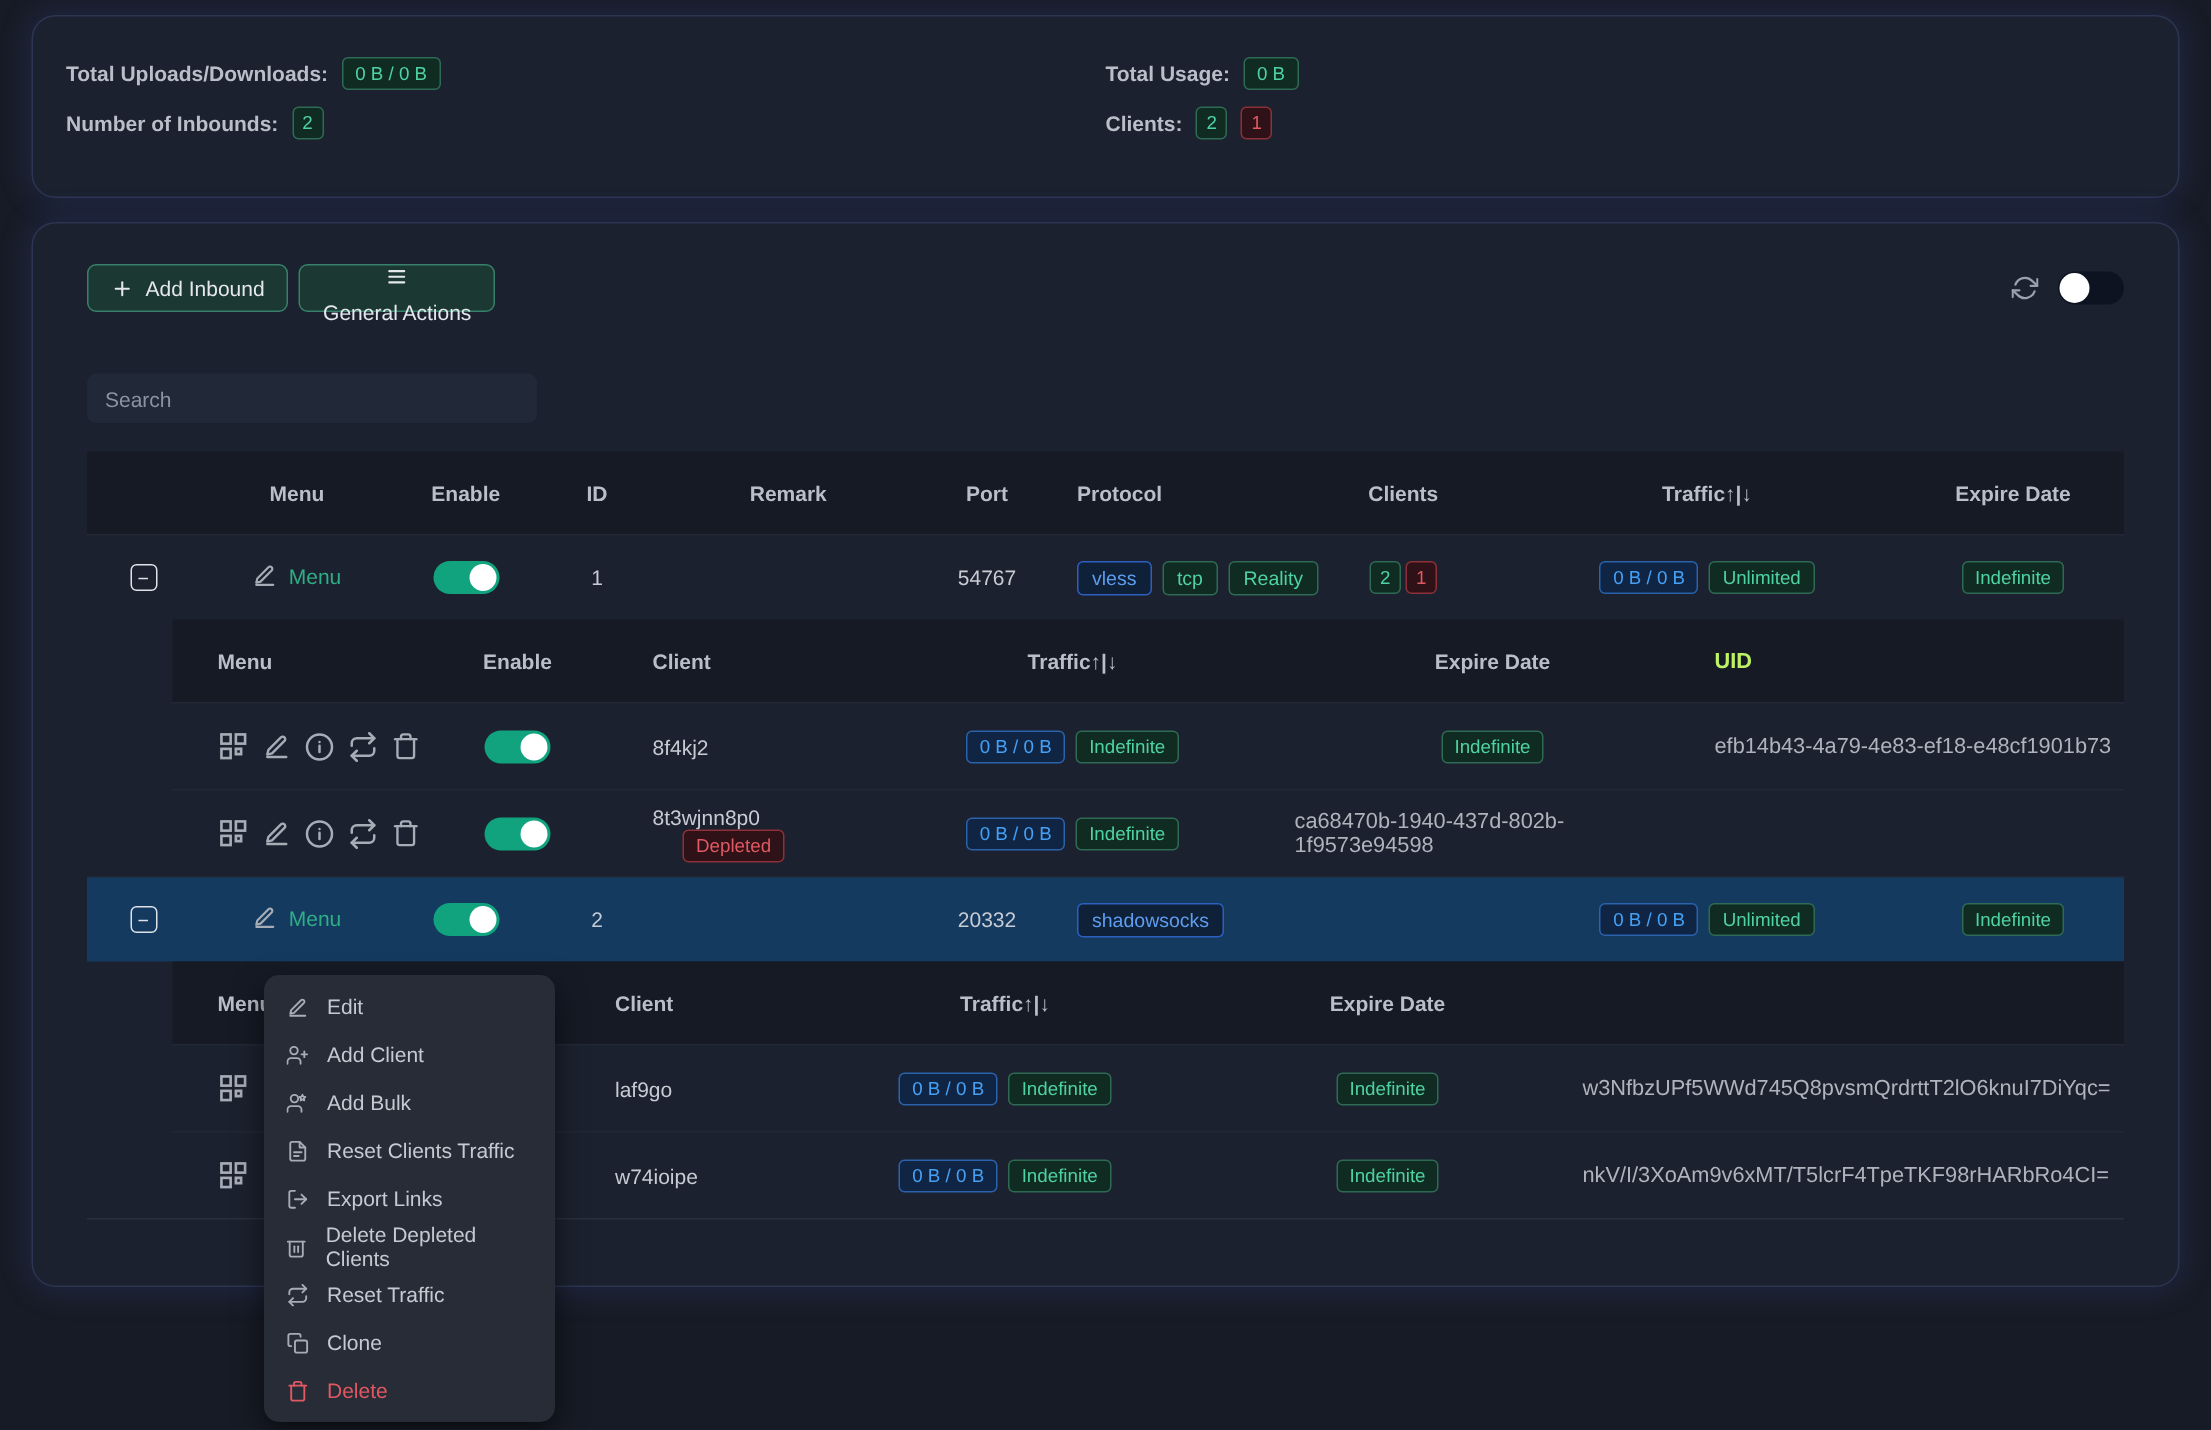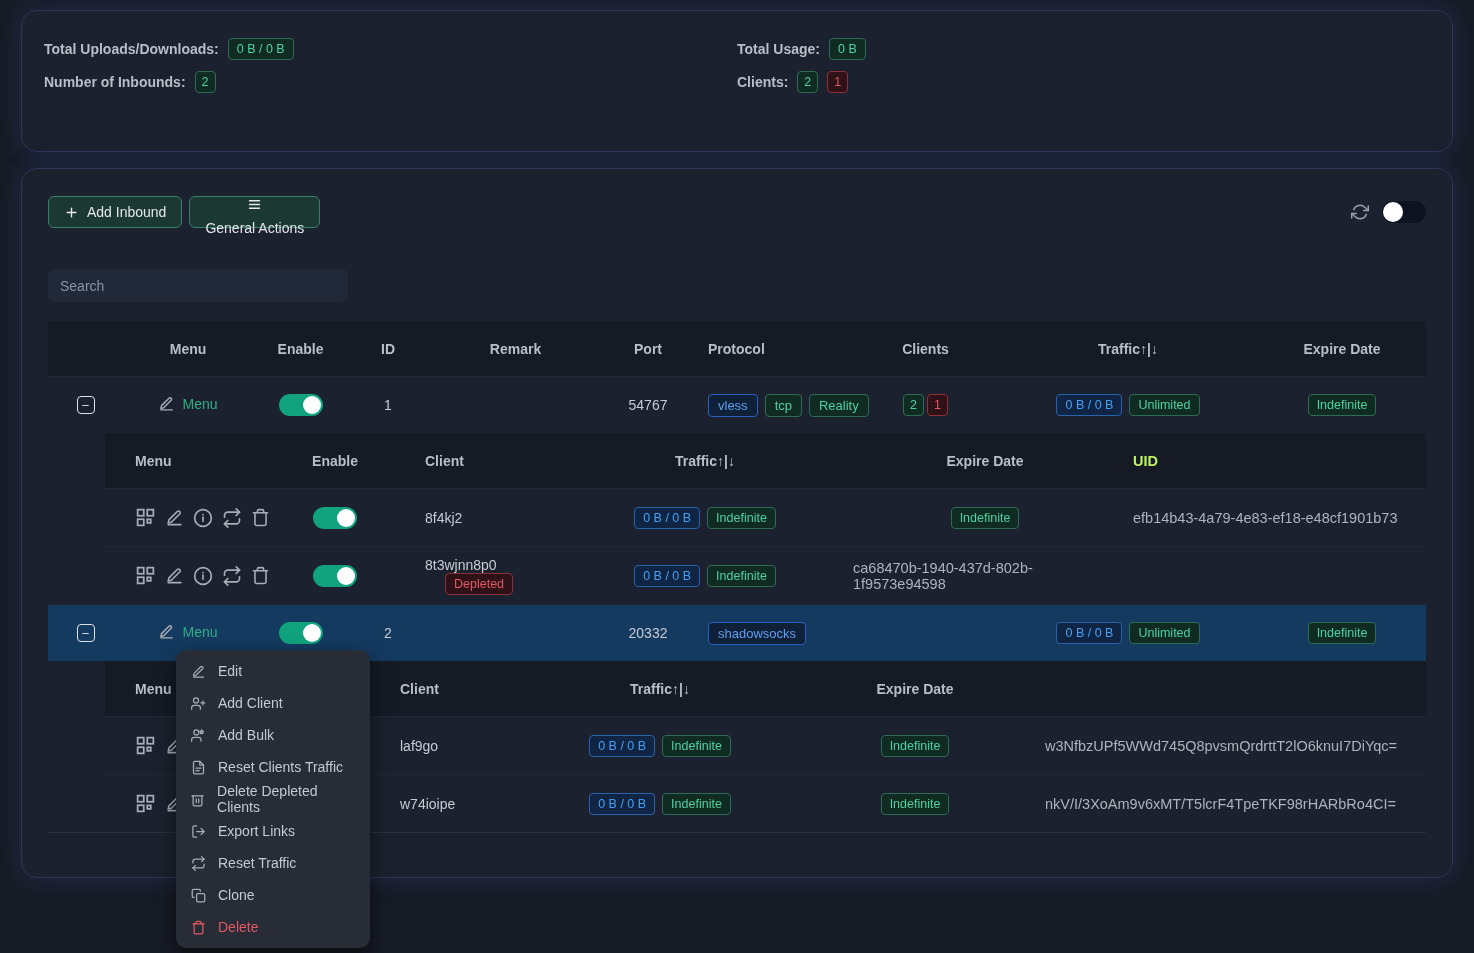--- a/index.html
+++ b/index.html
@@ -11,41 +11,41 @@
     position:relative;
     font-size:14px;
   }
   .panel {
     background:#1b212e;
     border:1px solid #2c3552;
     border-radius:16px;
     box-shadow:0 0 22px 3px rgba(93,118,255,0.14);
   }
   
-  .stats { margin:10px 21px 0; height:142px; display:flex; padding:27px 22px; }
+  .stats { margin:10px 21px 0; height:122px; display:flex; padding:27px 22px; }
   .stats-col { flex:1; display:flex; flex-direction:column; gap:11px; }
   .stat-row { display:flex; align-items:center; gap:9px; font-weight:bold; color:#b9bec8; }
   
   .badge {
     display:inline-block; padding:1px 8px; border-radius:4px;
     font-size:12.5px; line-height:18px; border:1px solid; font-weight:normal;
     background:#0f2b22; border-color:#2f6b54; color:#4fd2a2;
   }
   .badge.red  { background:#2f1217; border-color:#8e3038; color:#e05862; }
   .badge.blue { background:#0f2543; border-color:#2a62ac; color:#45a0f5; }
   .badge.red-date { background:#351318; border-color:#a03a42; color:#e4525c; }
   .badge.sm { padding:1px 6px; }
   .tag {
     display:inline-block; padding:1px 9px; border-radius:4px; font-size:13px;
     line-height:19px; border:1px solid;text-align:right;
   }
   .tag.blue  { background:#0f2138; border-color:#2d5fc0; color:#5f9df0; }
   .tag.green { background:#0f2b22; border-color:#2f6b54; color:#4fd2a2; }
   
-  .main { margin:16px 21px 0; height:710px; padding:27px 26px 20px; }
+  .main { margin:16px 21px 0; height:710px; padding:27px 36px 20px; }
   .toolbar { display:flex; align-items:center; height:32px; }
   .btn {
     height:32px; display:inline-flex; align-items:center; gap:8px; padding:0 15px;
     background:#1c3832; border:1px solid #37806a; border-radius:6px;
     color:#e4e7ec; font-size:14px; cursor:pointer;
   }
   .btn + .btn { margin-left:7px;flex-direction:column; }
   .toolbar-right { margin-left:auto; display:flex; align-items:center; gap:13px; }
   .icon { display:inline-flex; align-items:center; justify-content:center; }
   .icon svg { display:block; }
@@ -523,41 +523,41 @@
           <polyline points="14 2 14 8 20 8"></polyline>
           <line x1="16" y1="13" x2="8" y2="13"></line>
           <line x1="13" y1="17" x2="8" y2="17"></line>
         </svg>
       </span>
     <span>Reset Clients Traffic</span>
   </div>
   <div class="ctx-item">
     <span class="icon">
         <svg width="15" height="15" viewBox="0 0 24 24" fill="none" stroke="currentColor" stroke-width="2" stroke-linecap="round" stroke-linejoin="round">
+          <path d="M9 21H5a2 2 0 0 1-2-2V5a2 2 0 0 1 2-2h4"></path>
+          <polyline points="16 17 21 12 16 7"></polyline>
+          <line x1="21" y1="12" x2="9" y2="12"></line>
+        </svg>
+      </span>
+    <span>Export Links</span>
+  </div>
+  <div class="ctx-item">
+    <span class="icon">
+        <svg width="15" height="15" viewBox="0 0 24 24" fill="none" stroke="currentColor" stroke-width="2" stroke-linecap="round" stroke-linejoin="round">
           <polyline points="3 6 5 6 21 6"></polyline>
           <path d="M19 6v14a2 2 0 0 1-2 2H7a2 2 0 0 1-2-2V6"></path>
           <line x1="10" y1="11" x2="10" y2="17"></line>
           <line x1="14" y1="11" x2="14" y2="17"></line>
         </svg>
       </span>
     <span>Delete Depleted Clients</span>
   </div>
   <div class="ctx-item">
     <span class="icon">
         <svg width="15" height="15" viewBox="0 0 24 24" fill="none" stroke="currentColor" stroke-width="2" stroke-linecap="round" stroke-linejoin="round">
-          <path d="M9 21H5a2 2 0 0 1-2-2V5a2 2 0 0 1 2-2h4"></path>
-          <polyline points="16 17 21 12 16 7"></polyline>
-          <line x1="21" y1="12" x2="9" y2="12"></line>
-        </svg>
-      </span>
-    <span>Export Links</span>
-  </div>
-  <div class="ctx-item">
-    <span class="icon">
-        <svg width="15" height="15" viewBox="0 0 24 24" fill="none" stroke="currentColor" stroke-width="2" stroke-linecap="round" stroke-linejoin="round">
           <polyline points="17 1 21 5 17 9"></polyline>
           <path d="M3 11V9a4 4 0 0 1 4-4h14"></path>
           <polyline points="7 23 3 19 7 15"></polyline>
           <path d="M21 13v2a4 4 0 0 1-4 4H3"></path>
         </svg>
       </span>
     <span>Reset Traffic</span>
   </div>
   <div class="ctx-item">
     <span class="icon">

